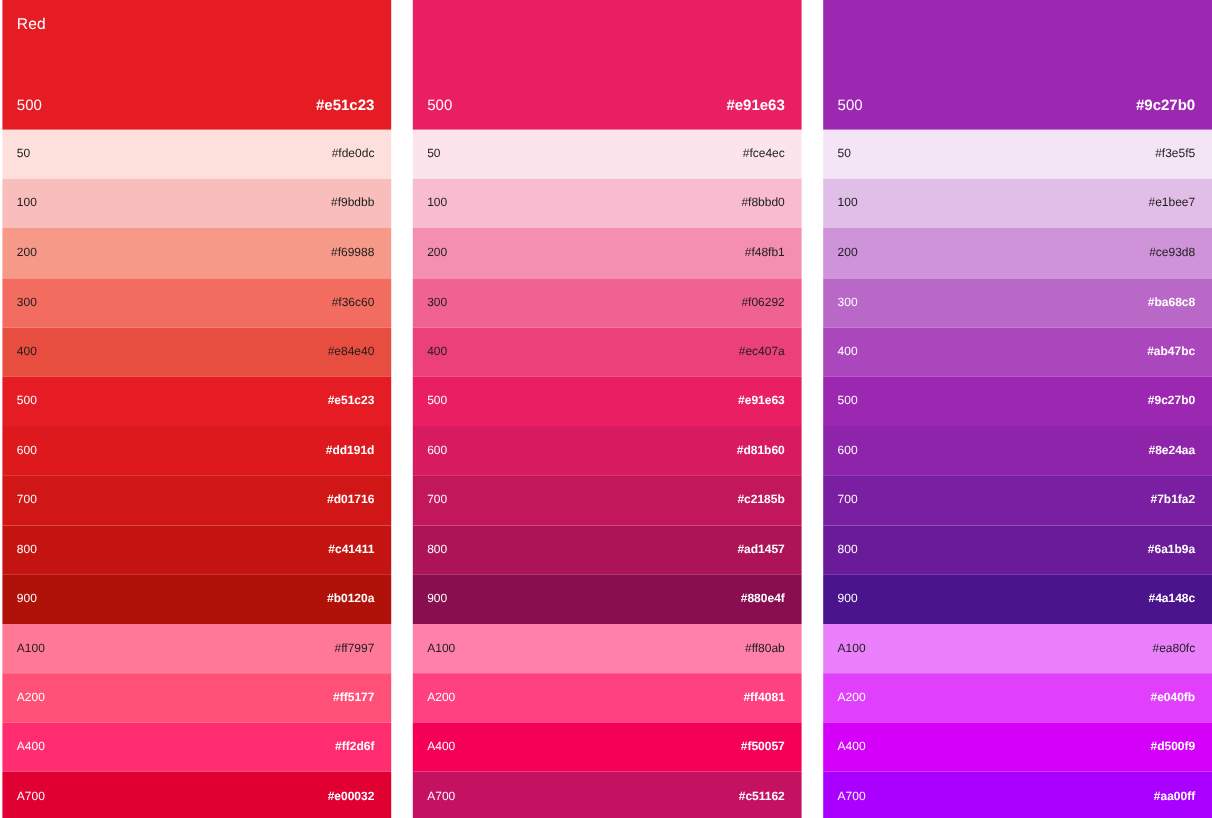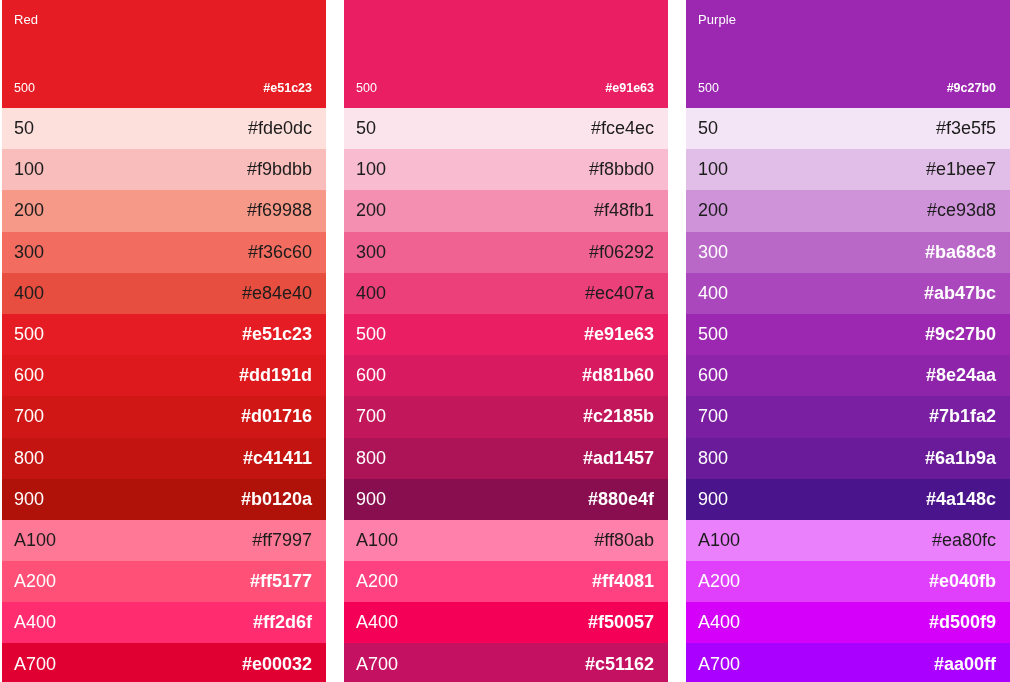--- a/index.html
+++ b/index.html
@@ -65,21 +65,21 @@
   }
 
   
   .shade-row {
     height: 41.2px;
     flex: 0 0 41.2px;
     display: flex;
     align-items: center;
     justify-content: space-between;
     padding: 0 14px 0 12px;
-    font-size: 18px;
+    font-size: 10px;
     line-height: 15px;
   }
 
   .shade-row.on-dark {
     color: #ffffff;
   }
 
   .shade-row.on-dark .shade-hex {
     font-weight: bold;
   }
@@ -228,21 +228,20 @@
         <span class="shade-name">A400</span>
         <span class="shade-hex">#f50057</span>
       </div>
       <div class="shade-row on-dark" style="background: rgb(197, 17, 98);">
         <span class="shade-name">A700</span>
         <span class="shade-hex">#c51162</span>
       </div>
     </div>
     <div class="palette-column">
       <div class="column-header" style="background: rgb(156, 39, 176);">
-        <div class="column-title">Purple</div>
         <div class="header-footer-row">
           <span class="header-name">500</span>
           <span class="header-hex">#9c27b0</span>
         </div>
       </div>
       <div class="shade-row on-light" style="background: rgb(243, 229, 245);">
         <span class="shade-name">50</span>
         <span class="shade-hex">#f3e5f5</span>
       </div>
       <div class="shade-row on-light" style="background: rgb(225, 190, 231);">

